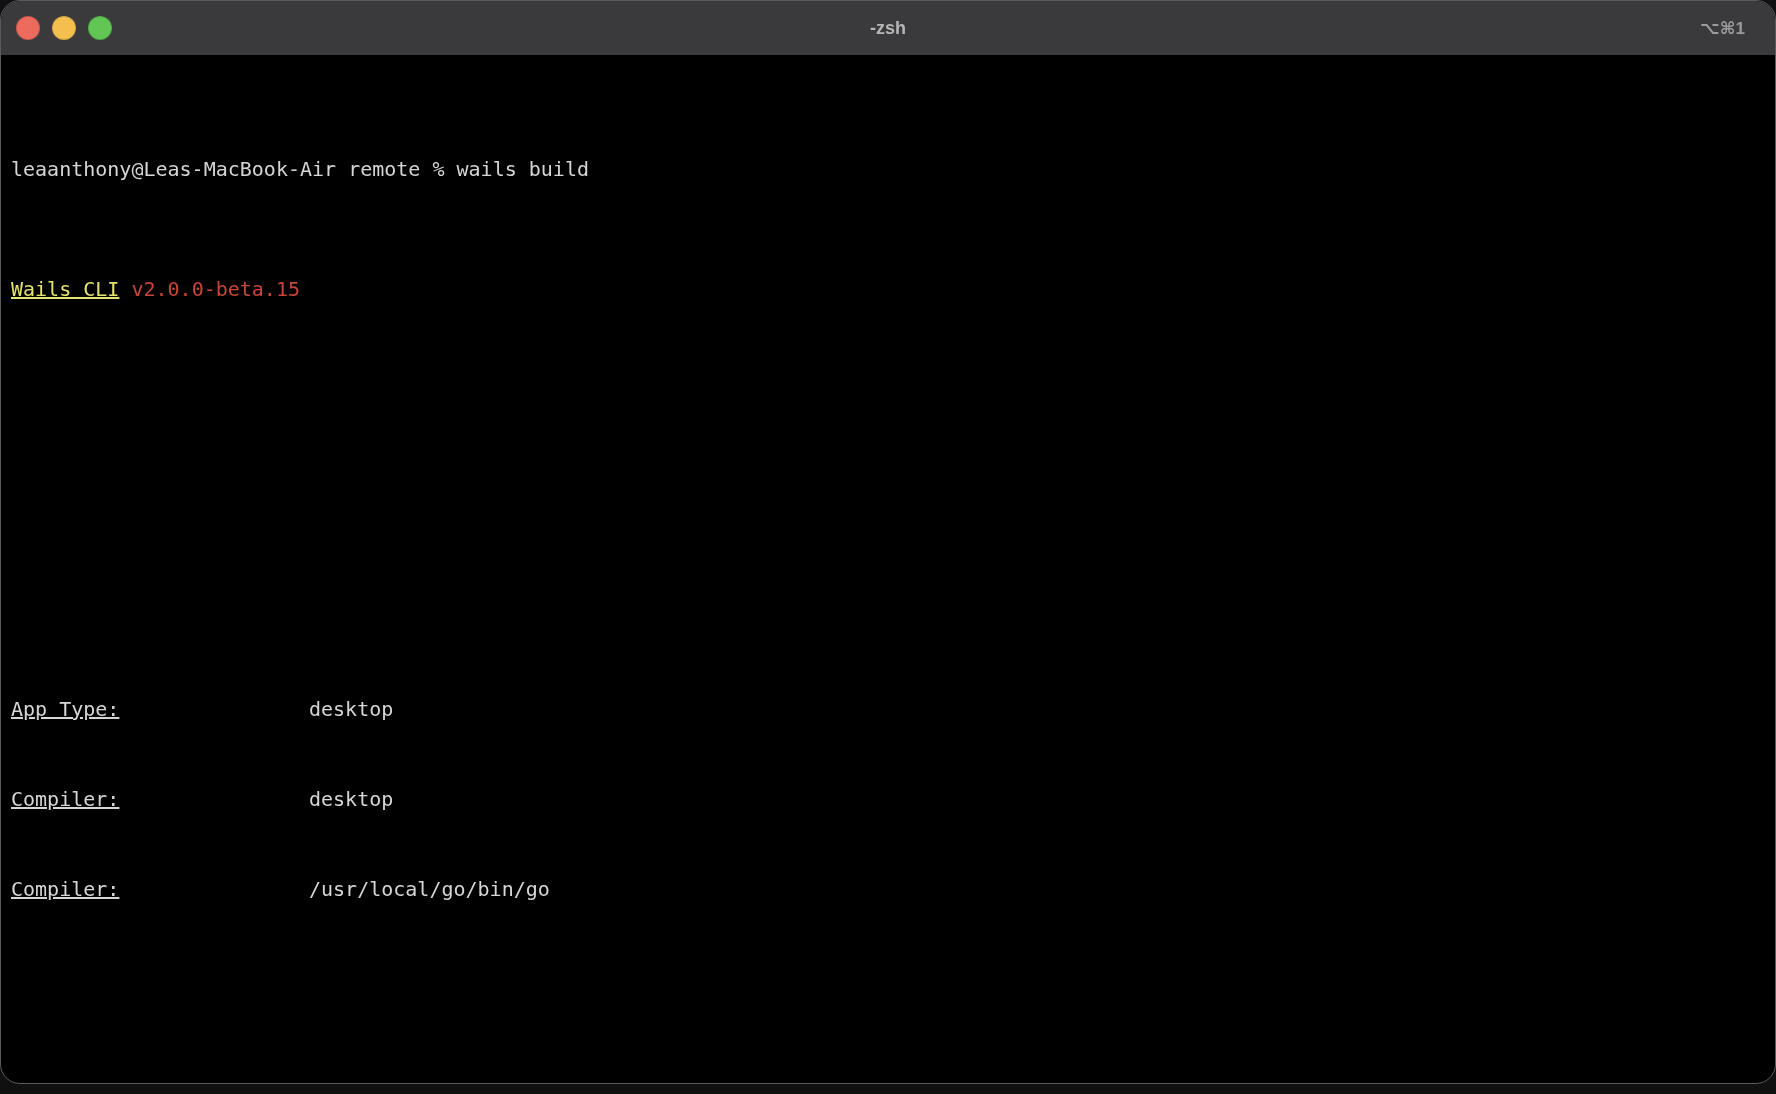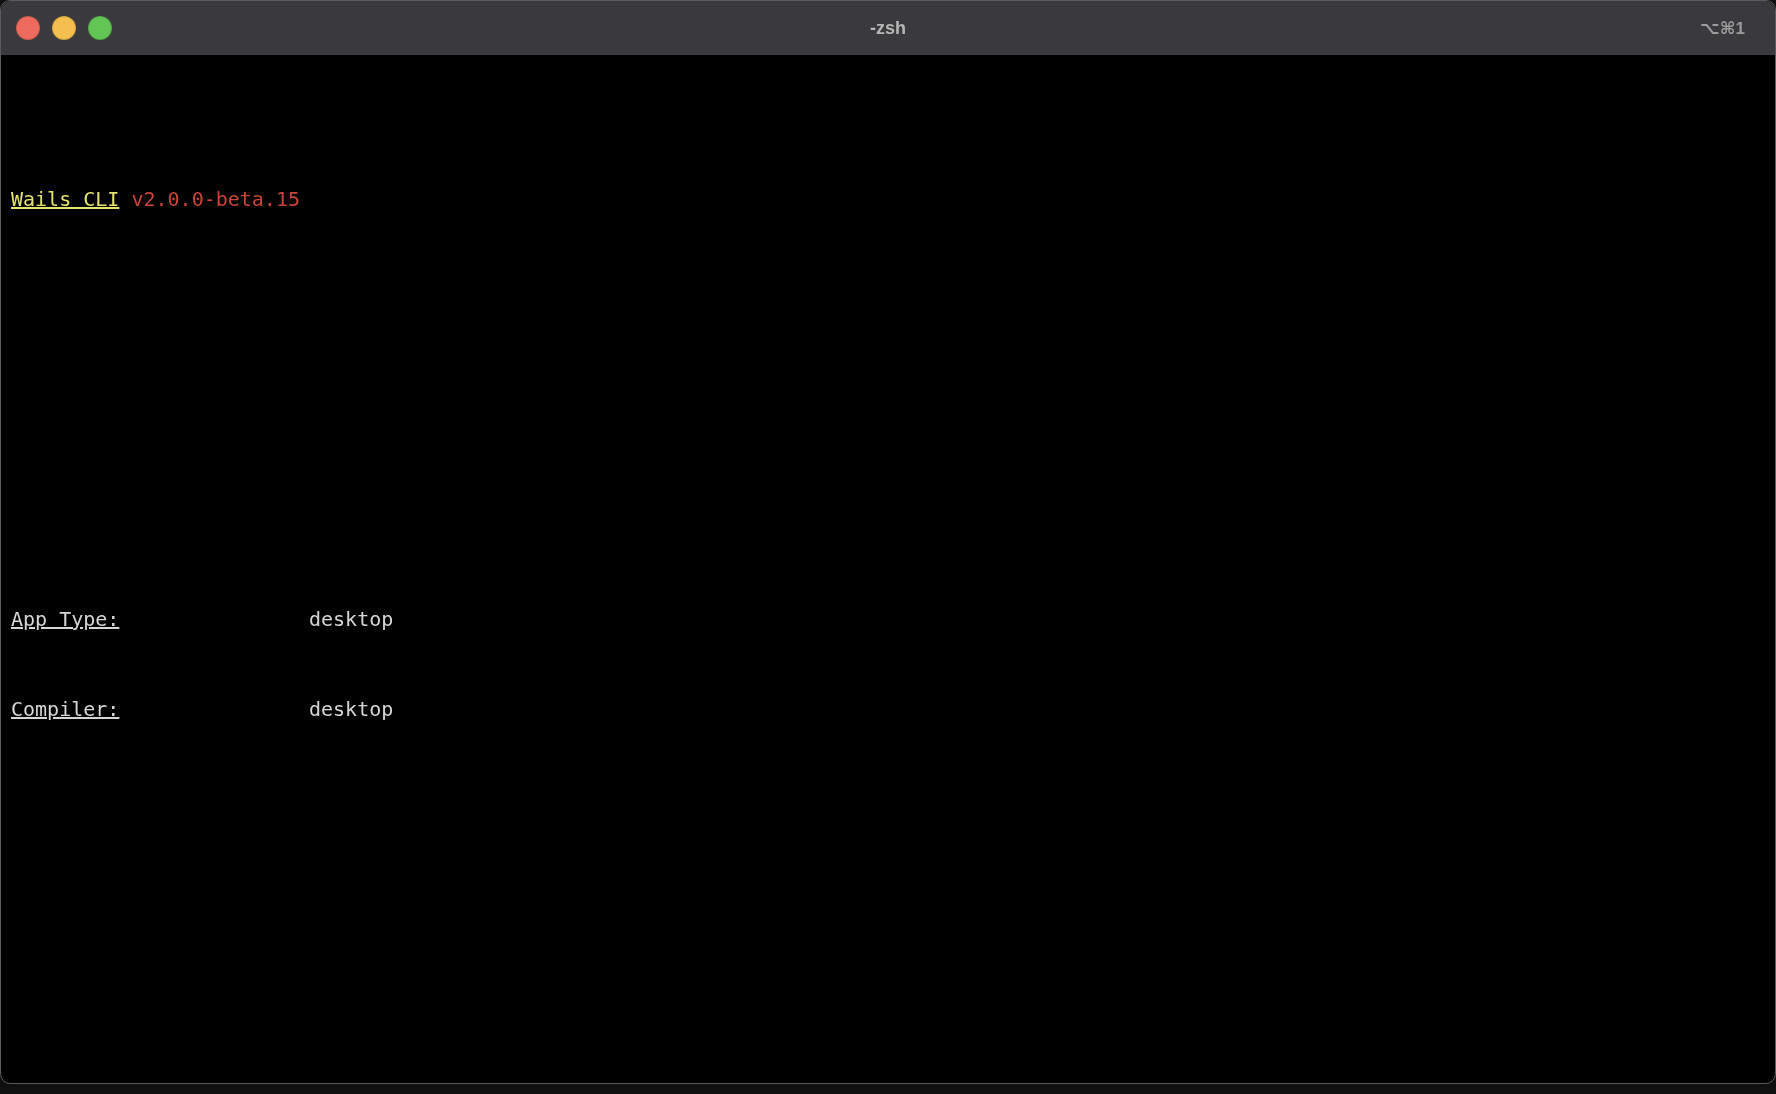--- a/index.html
+++ b/index.html
@@ -22,21 +22,21 @@
     width:1776px;height:1094px;
     background:#101010;
     font-family:"DejaVu Sans Mono","Liberation Mono",monospace;
     overflow:hidden;
   }
   .window{
     position:relative;
     width:1776px;height:1084px;
     background:var(--background);
     border:1px solid var(--window-border);
-    border-radius:10px;
+    border-radius:20px;
     overflow:hidden;
   }
   .titlebar{
     position:relative;
     height:54px;
     background:var(--titlebar);
     display:flex;
     align-items:center;
     font-family:"Liberation Sans","DejaVu Sans",sans-serif;
   }
@@ -94,29 +94,31 @@
       <button class="light red"></button>
       <button class="light yellow"></button>
       <button class="light green"></button>
     </div>
     <div class="title">-zsh</div>
     <div class="shortcut">⌥⌘1</div>
   </div>
 
   <div class="screen">
 
+    <div class="line"><span>leaanthony@Leas-MacBook-Air remote %</span> <span>wails build</span></div>
 
     <div class="line"><span class="yellow">Wails CLI</span> <span class="red">v2.0.0-beta.15</span></div>
 
     <div class="line"></div>
     <div class="line"></div>
     <div class="line"></div>
 
     <div class="line"><span class="kv-label">App Type:</span><span>desktop</span></div>
     <div class="line"><span class="kv-label">Compiler:</span><span>desktop</span></div>
+    <div class="line"><span class="kv-label">Compiler:</span><span>/usr/local/go/bin/go</span></div>
     
     
     
     
     
 
     
 
     
     

